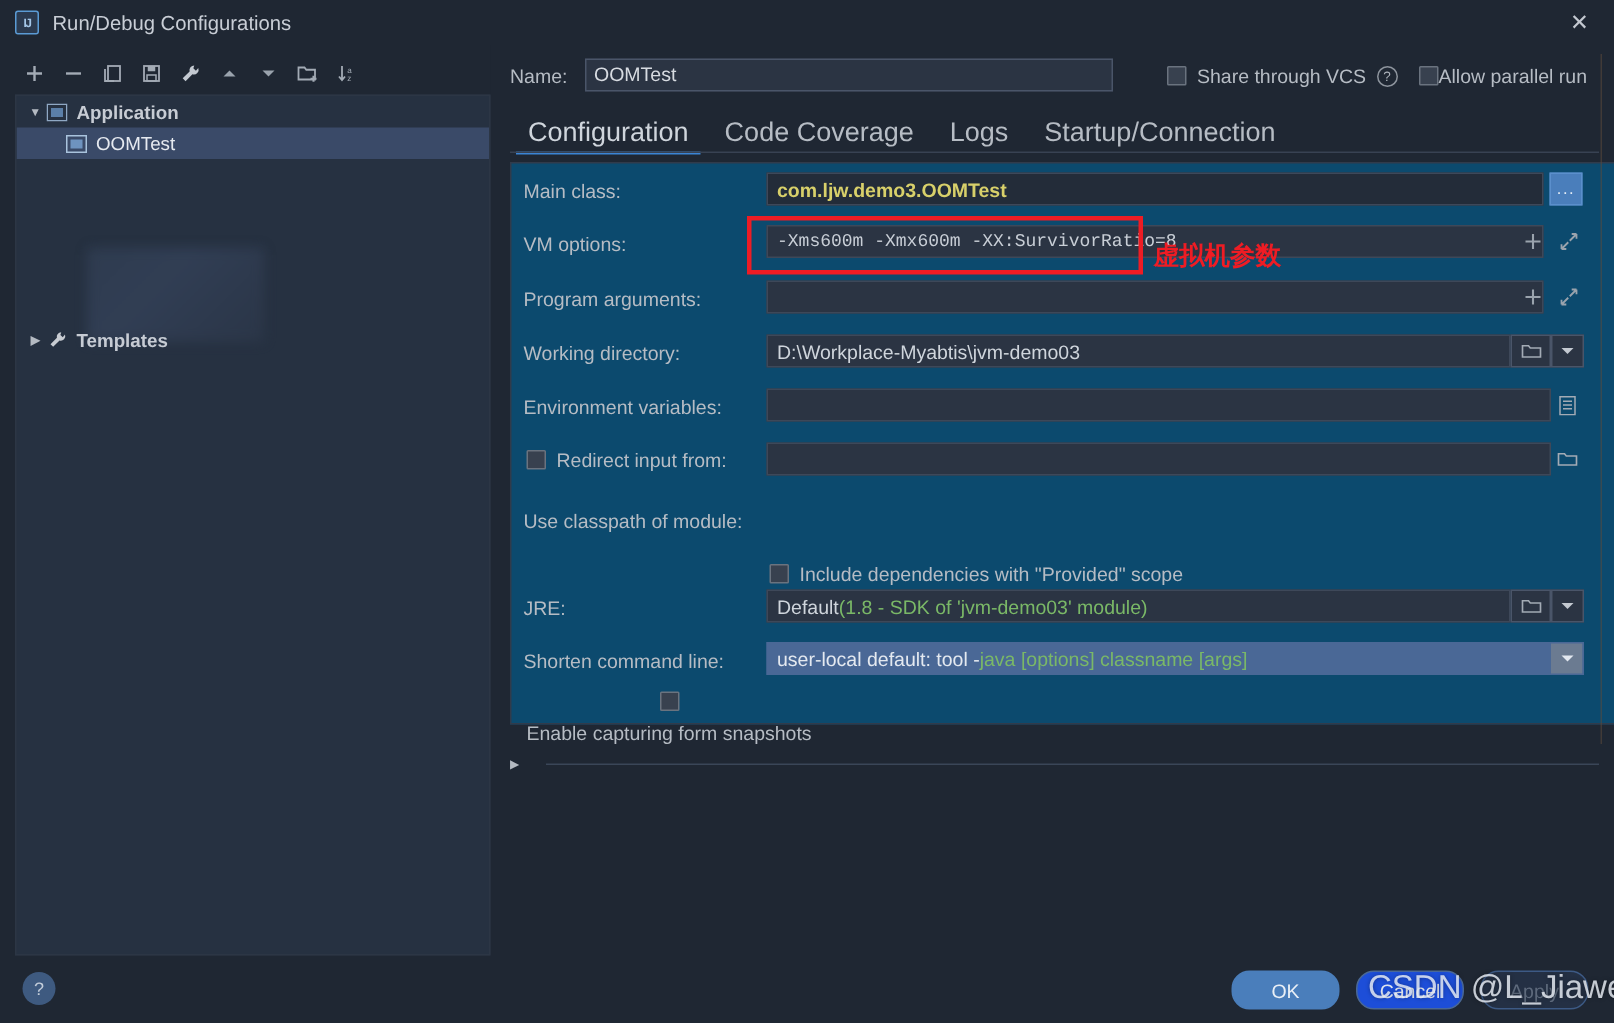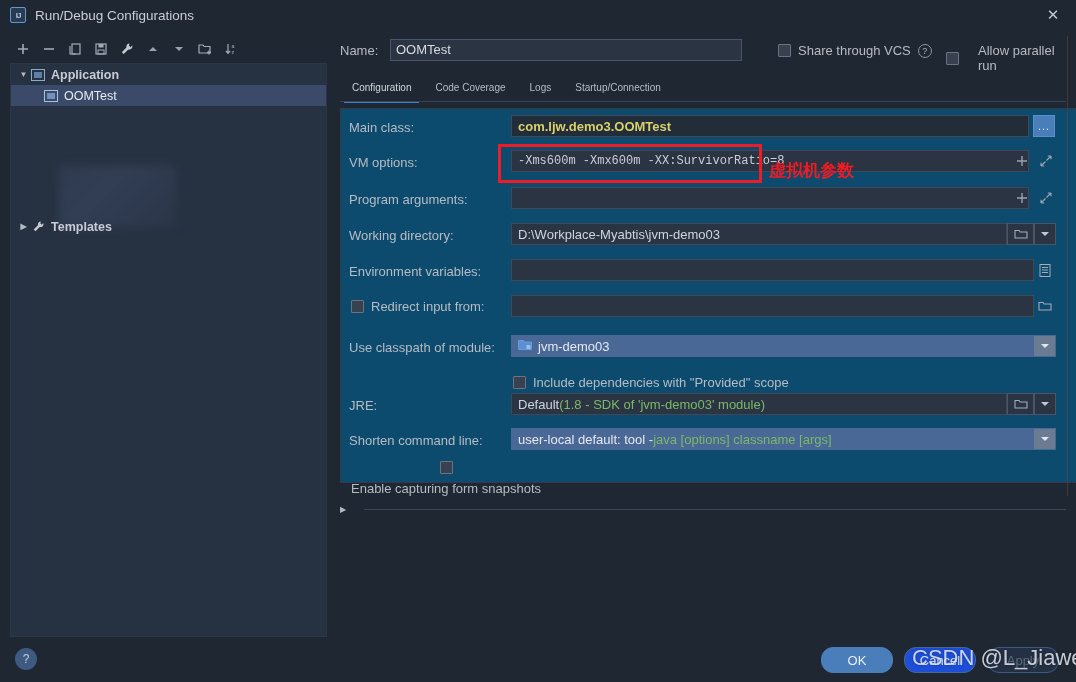--- a/index.html
+++ b/index.html
@@ -107,26 +107,26 @@
     display: flex; align-items: center; gap: 7px; font-size: 13px; cursor: pointer;
   }
   .qmark {
     width: 14px; height: 14px; border-radius: 50%;
     border: 1px solid #8d949d; color: #aeb4bc;
     font-size: 9px; display: flex; align-items: center; justify-content: center;
     cursor: pointer;
   }
   .allow-parallel {
     position: absolute; left: 946px; top: 43px;
-    display: flex; align-items: center; gap: 19px; font-size: 13px; cursor: pointer;
+    display: flex; align-items: center; gap: 0; font-size: 13px; cursor: pointer;
   }
 
   .tabs {
     position: absolute; left: 340px; top: 77px; width: 726px; height: 26px;
-    display: flex; align-items: flex-start; font-size: 10px;
+    display: flex; align-items: flex-start; font-size: 18px;
   }
   .tab {
     padding: 0 12px; height: 24px; line-height: 22px;
     cursor: pointer; color: #b6bcc4; position: relative;
   }
   .tab.active { color: #cfd5dc; }
   .tab.active::after {
     content: ''; position: absolute; left: 4px; right: 4px; bottom: -2px;
     height: 2px; background: #3b85d6;
   }
@@ -414,36 +414,20 @@
     <div class="field" style="left:170px; top:186px; width:523px;">
       <span></span>
     </div>
     <div class="btn-sq" style="left:693px; top:186px; border:none; background:transparent;">
       <svg width="14" height="12" viewBox="0 0 14 12">
         <path d="M1 2.5h4l1.2 1.5H13V10H1z" fill="none" stroke="#a3abb5" stroke-width="1.1"></path>
       </svg>
     </div>
 
     <div class="lbl" style="left:8px; top:231px;">Use classpath of module:</div>
-    <div class="field sel-field" style="left:170px; top:226px; width:545px; padding:0; overflow:hidden;">
-      <span style="display:flex; align-items:center; flex:1; padding-left:6px; gap:6px;">
-        <span>
-          <svg width="14" height="12" viewBox="0 0 14 12">
-            <path d="M0.5 1.5h5l1.2 1.5H13.5v7.5H0.5z" fill="#5c8fd0" stroke="#6ea3e0" stroke-width="0.8"></path>
-            <rect x="8.5" y="6" width="4" height="4" fill="#8fc0f0"></rect>
-          </svg>
-        </span>
-        <span>jvm-demo03</span>
-      </span>
-      <span class="combo-arrow">
-        <svg width="10" height="8" viewBox="0 0 10 8">
-            <path d="M1 2l4 4 4-4z" fill="#e2e8f0"></path>
-          </svg>
-      </span>
-    </div>
 
     <div style="position:absolute; left:172px; top:266px; display:flex; align-items:center; gap:7px;">
       <span class="cb"></span>
       <span class="lbl" style="position:static;">Include dependencies with "Provided" scope</span>
     </div>
 
     <div class="lbl" style="left:8px; top:289px;">JRE:</div>
     <div class="field" style="left:170px; top:284px; width:496px;">
       <span>Default </span>
       <span class="green">(1.8 - SDK of 'jvm-demo03' module)</span>

